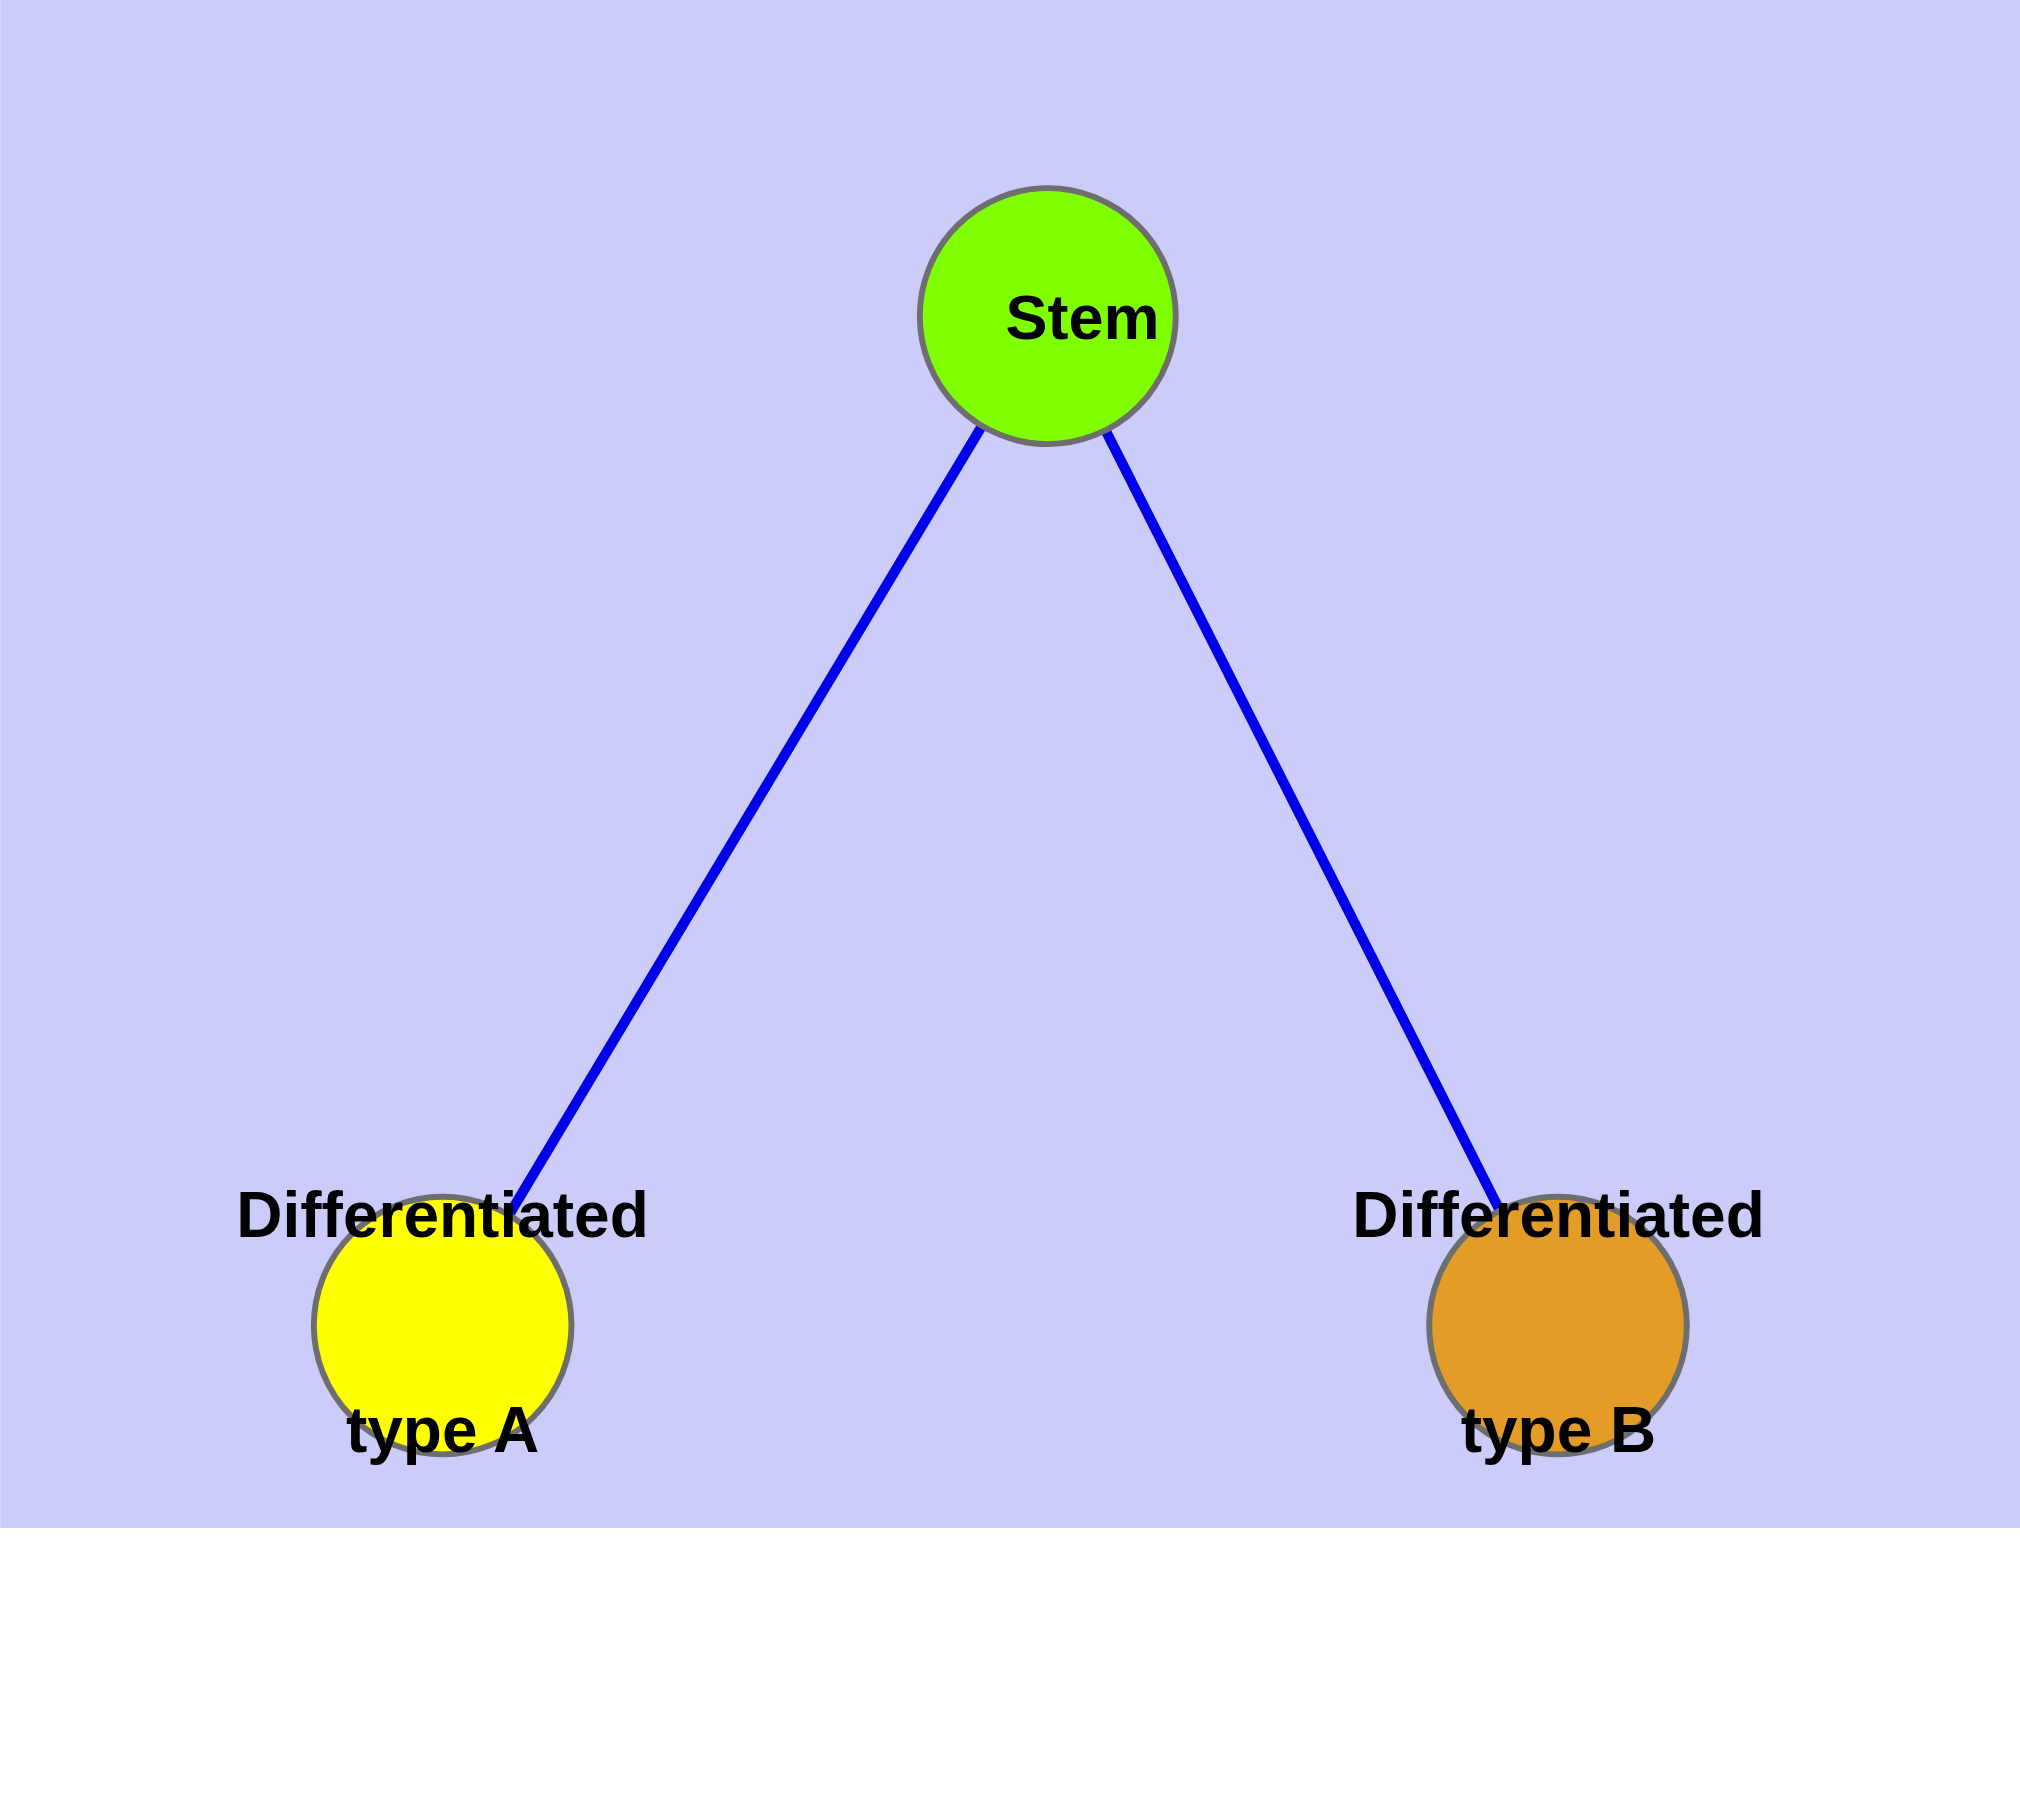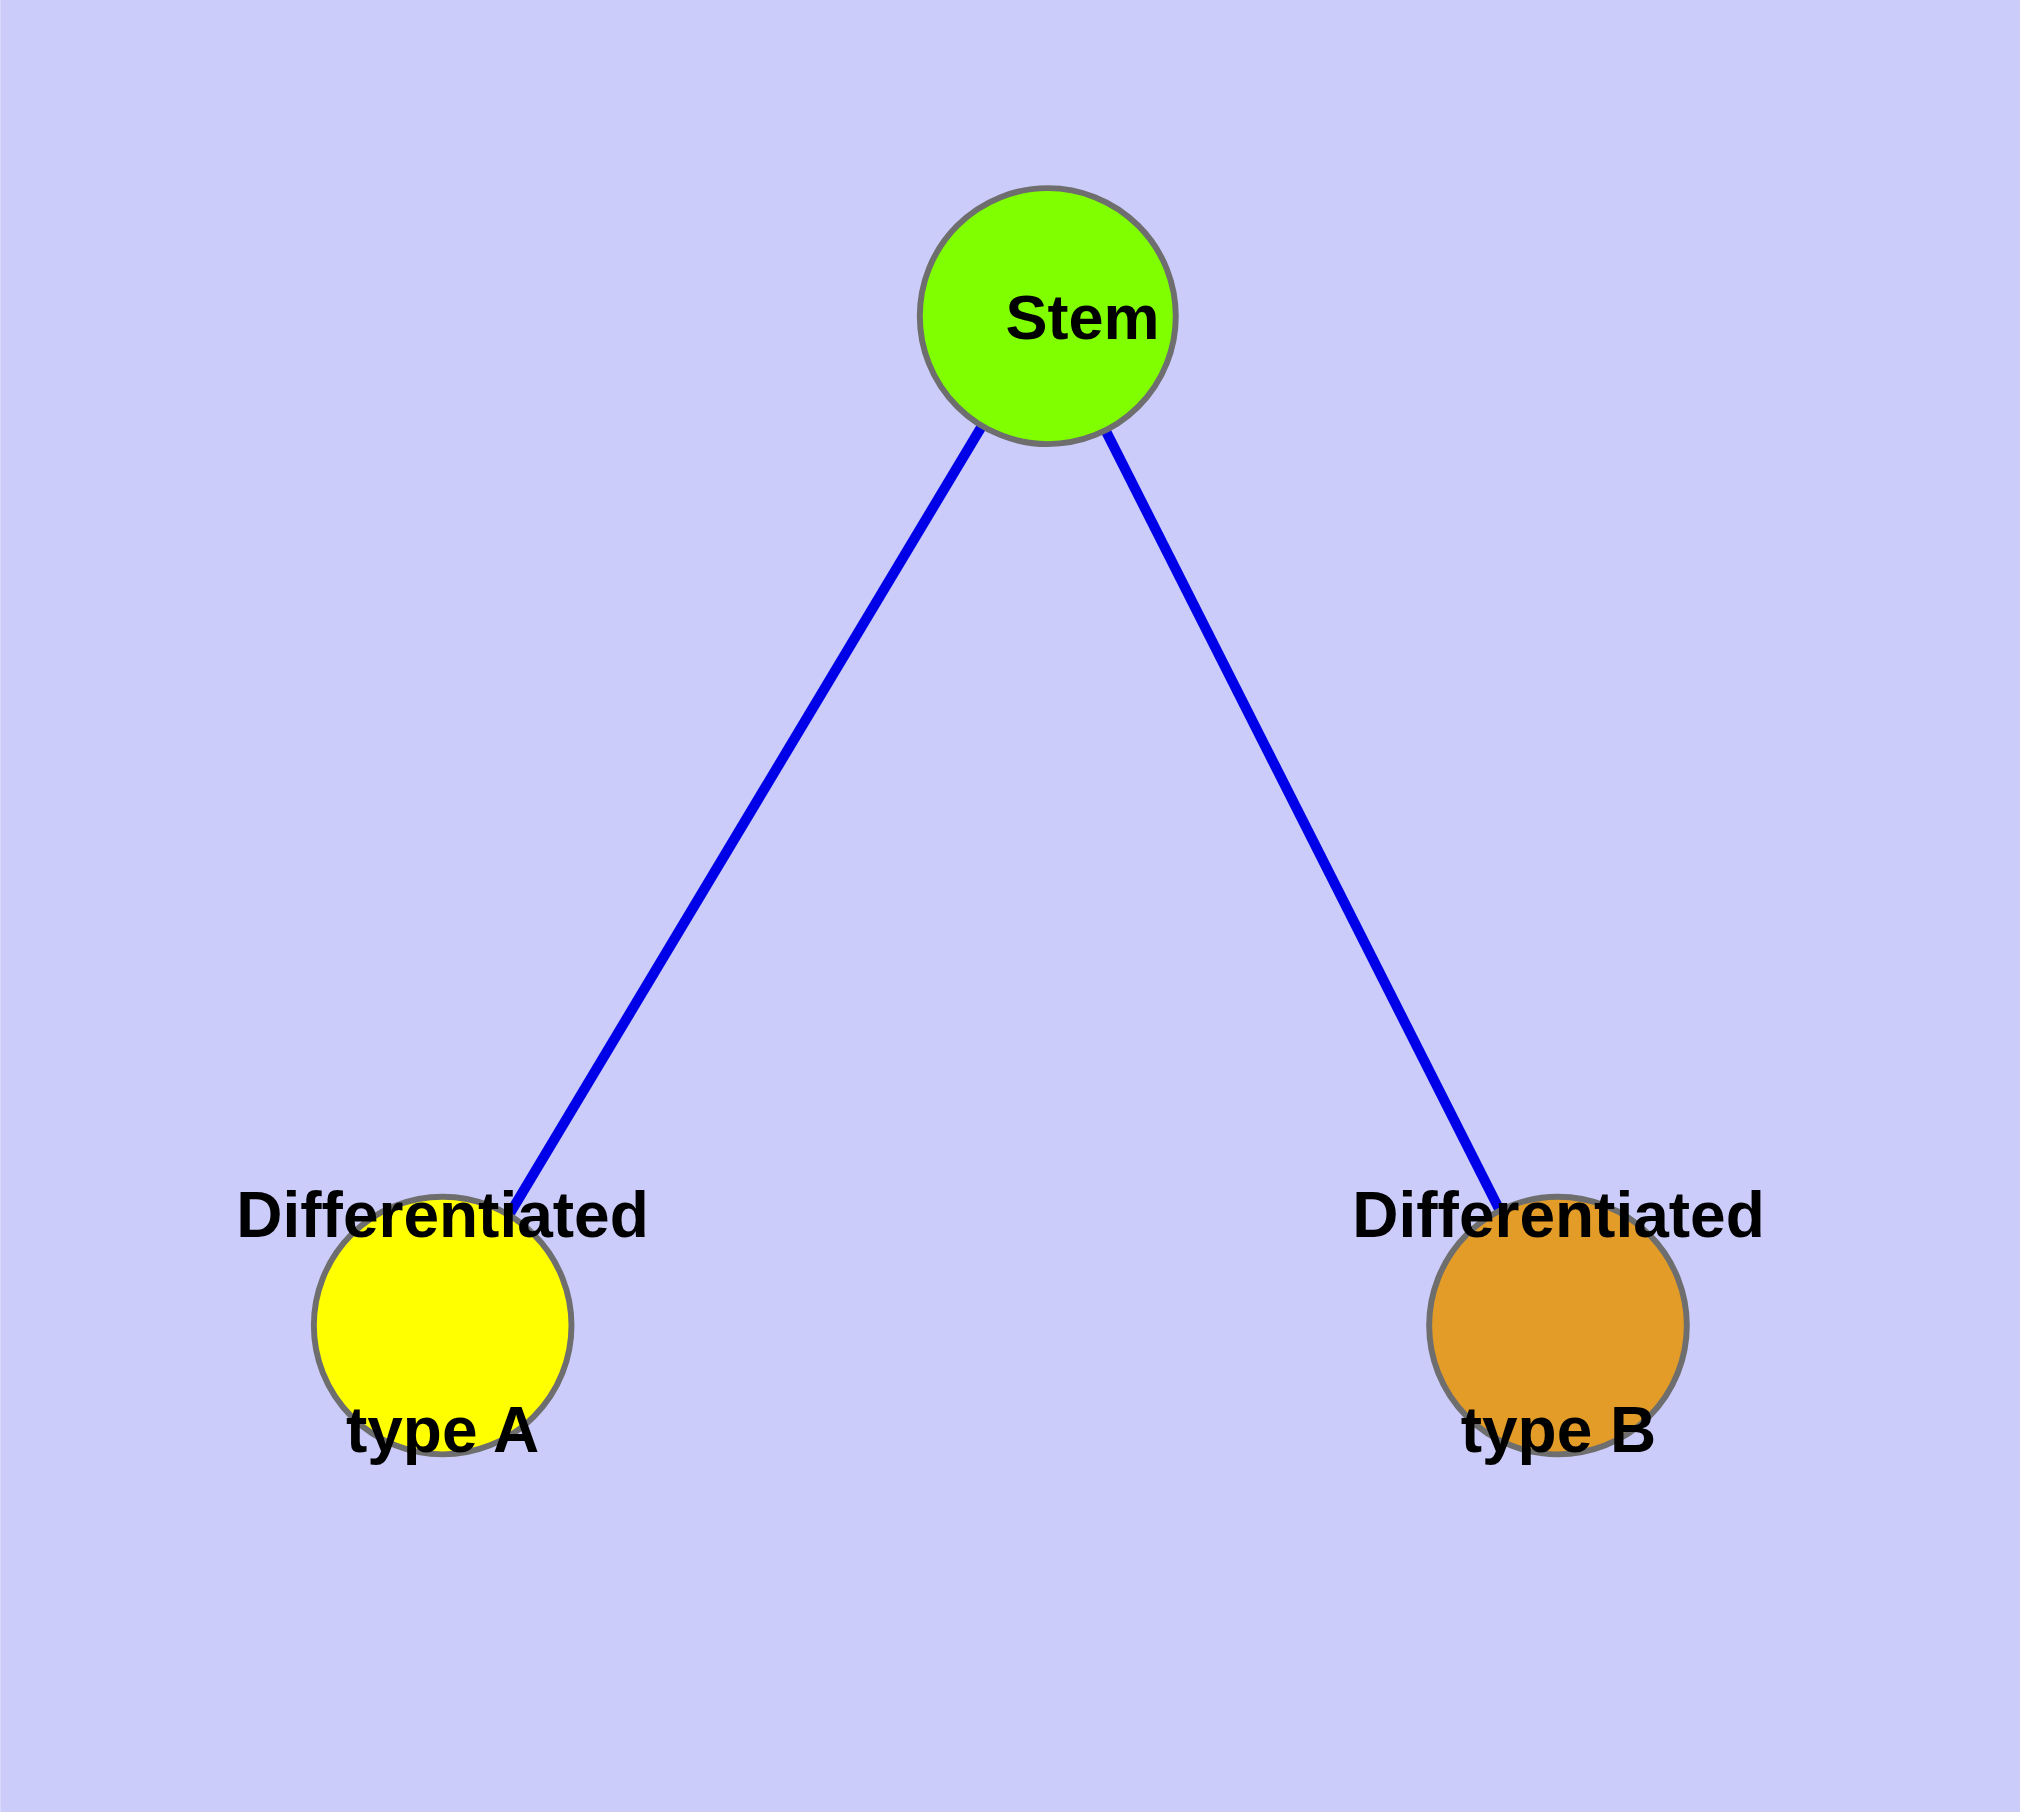--- a/index.html
+++ b/index.html
@@ -37,21 +37,21 @@
   .node-label.root {
     font-size: 63px;
   }
   .node-label.leaf {
     font-size: 64px;
   }
 </style>
 </head>
 <body>
 
-<div id="stage" style="width: 2021px; height: 1812px;">
+<div id="stage" style="width: 2021px; height: 1528px;">
 
   <svg id="graph-canvas" viewBox="0 0 2384 2138" xmlns="http://www.w3.org/2000/svg" style="width: 2021px; height: 1812px;">
     <rect id="bg-rect" x="0" y="0" width="2384" height="2138" fill="#ccccfa"></rect>
     <g id="edge-layer">
         <line x1="1236" y1="373" x2="522" y2="1564" stroke="#0000e8" stroke-width="12" stroke-linecap="butt"></line>
         <line x1="1236" y1="373" x2="1838" y2="1564" stroke="#0000e8" stroke-width="12" stroke-linecap="butt"></line>
       </g>
     <g id="node-layer">
         <circle cx="1236" cy="373" r="151" fill="#80ff00" stroke="#6e6e6e" stroke-width="7"></circle>
         <circle cx="522" cy="1564" r="152" fill="#ffff00" stroke="#6e6e6e" stroke-width="7"></circle>

